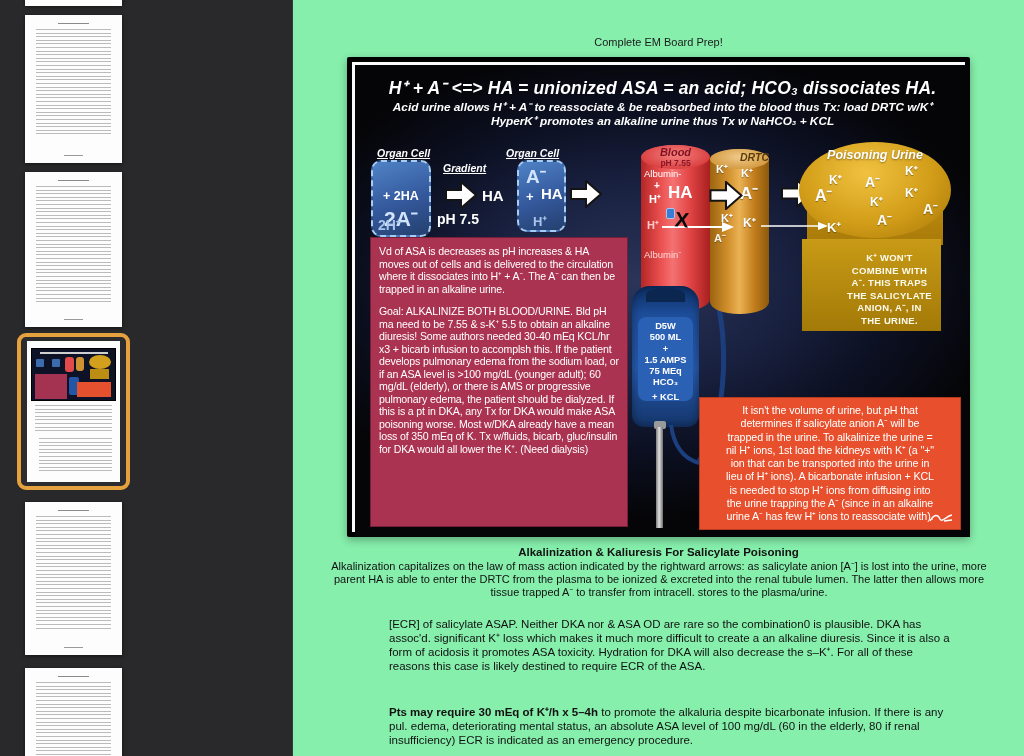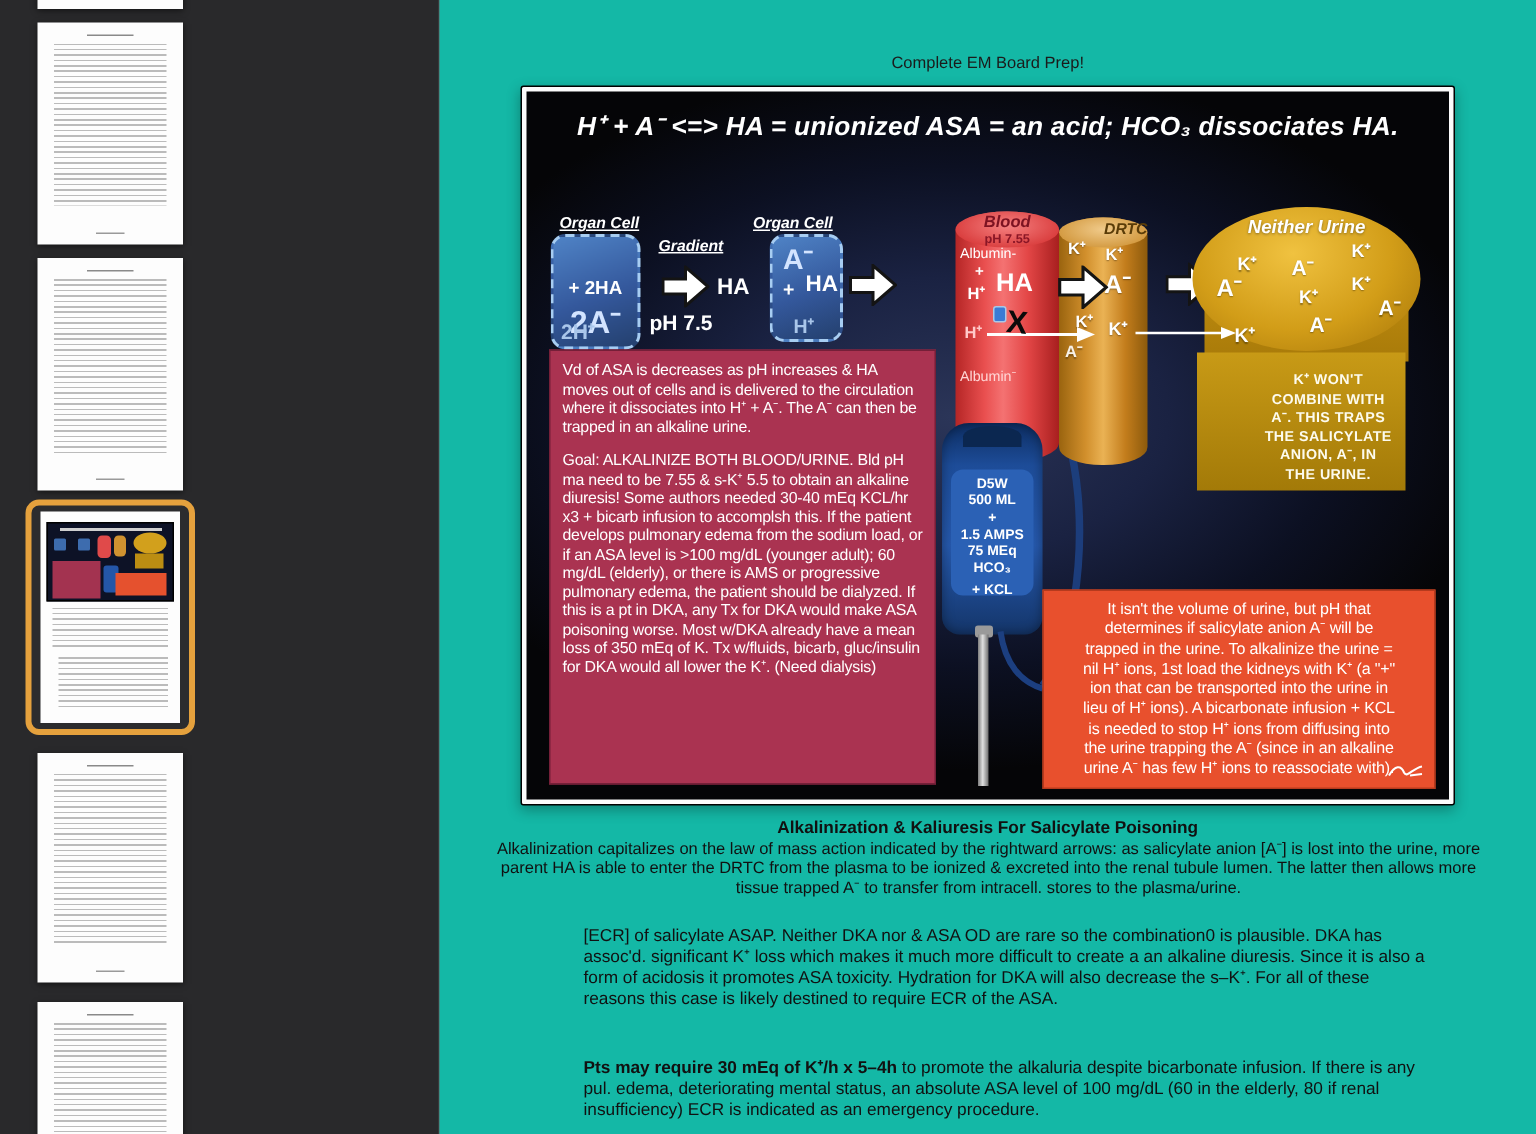--- a/index.html
+++ b/index.html
@@ -18,26 +18,26 @@
   .thead { position:absolute; left:34%; width:32%; height:1px; background:#8a8a8a; }
   .tfoot { position:absolute; left:40%; width:20%; height:1px; background:#9a9a9a; }
   .tsel { position:absolute; left:17px; top:333px; width:113px; height:157px;
           border:4px solid #e5a13d; border-radius:9px; background:#2c2c2e; }
   .tsel .page { position:absolute; left:6px; top:4px; width:93px; height:141px;
                 background:#fdfdfd; }
   .mini-slide { position:absolute; left:4px; top:7px; width:85px; height:53px;
                 background:#0d1226; border:1px solid #000; }
 
   
-  .main { position:absolute; left:293px; top:0; width:731px; height:756px; background:#14b8a6; }
+  .main { position:absolute; left:293px; top:0; width:731px; height:756px; background:#86efac; }
   .doc-header { position:absolute; top:36px; left:0; width:100%; text-align:center;
                 font-size:11px; color:#1b1b1b; }
 
   .figure { position:absolute; left:54px; top:57px; width:623px; height:480px;
-            background:#fbfbfb; border:1px solid #000000; border-radius:2px; padding:3px;
+            background:#fbfbfb; border:5px solid #000000; border-radius:2px; padding:3px;
             box-shadow:0 3px 9px rgba(0,0,0,.30); }
   .slide { position:relative; width:615px; height:472px; overflow:hidden;
            background:radial-gradient(ellipse 62% 52% at 46% 46%, #2b3558 0%, #1a2242 38%, #0c1022 68%, #050507 96%);
            color:#fff; }
   .abs { position:absolute; }
   .ctr { left:0; right:0; text-align:center; }
   .it  { font-style:italic; font-weight:bold; }
   .und { text-decoration:underline; }
 
   .slide-title { top:10px; font-size:17.5px; letter-spacing:.2px; }
@@ -142,20 +142,22 @@
   </div>
 
   <div class="main">
 
     <div class="doc-header">Complete EM Board Prep!</div>
 
     <div class="figure">
       <div class="slide">
 
         <div class="abs ctr it slide-title">H⁺ + A⁻ &lt;=&gt; HA = unionized ASA = an acid; HCO₃ dissociates HA.</div>
+        <div class="abs ctr it slide-sub" style="top:33px;">Acid urine allows H⁺ + A⁻ to reassociate &amp; be reabsorbed into the blood thus Tx: load DRTC w/K⁺</div>
+        <div class="abs ctr it slide-sub" style="top:47px;">HyperK⁺ promotes an alkaline urine thus Tx w NaHCO₃ + KCL</div>
 
         <div class="abs it und" style="left:22px;top:82px;font-size:10.5px;">Organ Cell</div>
         <div class="abs ocbox" style="left:16px;top:95px;width:60px;height:77px;">
           <div class="abs ocbig" style="left:0;right:0;top:1px;text-align:center;font-size:21px;margin-top:41px;">2A⁻</div>
           <div class="abs" style="left:10px;top:27px;font-size:12.5px;font-weight:bold;">+ 2HA</div>
           <div class="abs" style="left:5px;top:53px;font-size:14px;font-weight:bold;color:#a9c6ea;">2H⁺</div>
         </div>
 
         <div class="abs it und" style="left:88px;top:97px;font-size:10.5px;">Gradient</div>
         <svg class="abs" style="left:90px;top:116px;" width="32" height="28" viewBox="0 0 32 28">
@@ -211,21 +213,21 @@
 
         <svg class="abs" style="left:354px;top:116px;" width="34" height="29" viewBox="0 0 32 28">
             <path d="M1 9 h15 V1 l15 13 -15 13 v-8 H1 z" fill="#fff" stroke="#141414" stroke-width="2"></path>
           </svg>
         <svg class="abs" style="left:426px;top:114px;" width="32" height="29" viewBox="0 0 32 28">
             <path d="M1 9 h15 V1 l15 13 -15 13 v-8 H1 z" fill="#fff" stroke="#141414" stroke-width="2"></path>
           </svg>
 
         <div class="abs urine-body" style="left:452px;top:120px;"></div>
         <div class="abs urine" style="left:444px;top:77px;">
-          <div class="abs ctr it" style="top:6px;font-size:12.5px;text-shadow:0 1px 2px rgba(0,0,0,.4);">Neither Urine</div>
+          <div class="abs ctr it" style="top:6px;font-size:12.5px;text-shadow:0 1px 2px rgba(0,0,0,.4);">Poisoning Urine</div>
           <div class="ion" style="left:106px;top:20px;font-size:12px;">K⁺</div>
           <div class="ion" style="left:30px;top:29px;font-size:12px;">K⁺</div>
           <div class="ion" style="left:66px;top:30px;font-size:14px;">A⁻</div>
           <div class="ion" style="left:16px;top:42px;font-size:16px;">A⁻</div>
           <div class="ion" style="left:106px;top:42px;font-size:12px;">K⁺</div>
           <div class="ion" style="left:71px;top:51px;font-size:12px;">K⁺</div>
           <div class="ion" style="left:124px;top:57px;font-size:14px;">A⁻</div>
           <div class="ion" style="left:78px;top:68px;font-size:14px;">A⁻</div>
           <div class="ion" style="left:28px;top:76px;font-size:13px;">K⁺</div>
         </div>

